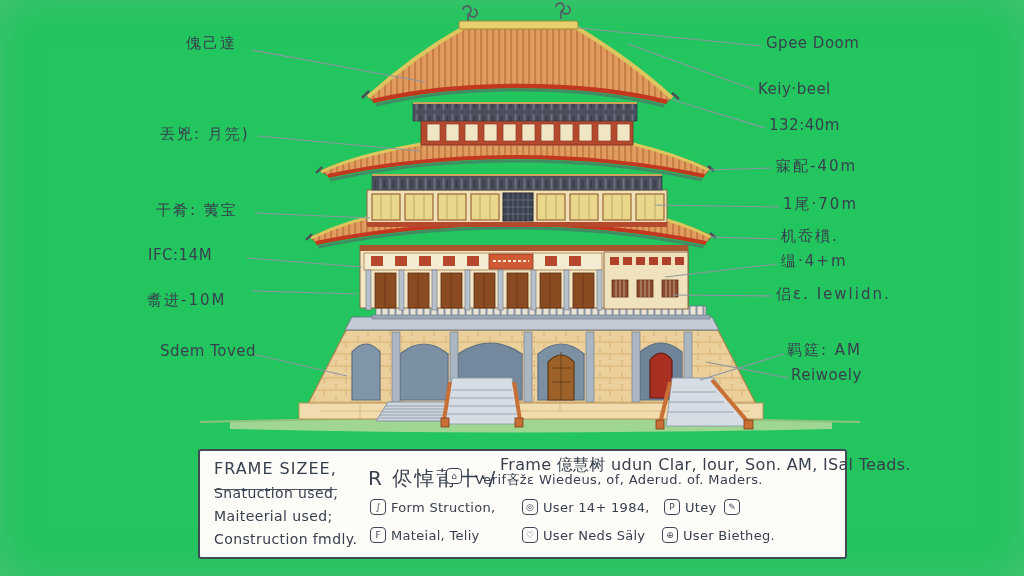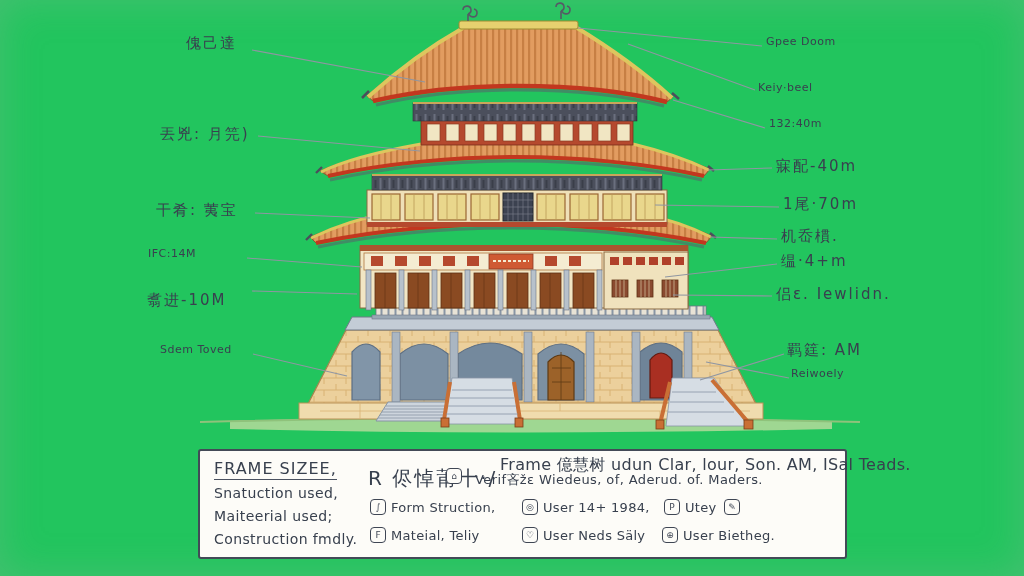--- a/index.html
+++ b/index.html
@@ -5,27 +5,27 @@
   html,body{margin:0;padding:0;background:#e8e8e8;}
   .canvas{
     position:relative;width:1024px;height:576px;overflow:hidden;
     background:#22c55e;
     box-shadow:inset 0 0 40px rgba(180,180,175,.25);
     font-family:"DejaVu Sans",sans-serif;color:#3c4350;
   }
   svg{position:absolute;left:0;top:0;}
   .lbl{position:absolute;white-space:nowrap;color:#39404f;line-height:1.05;}
   .lbl.cjk{font-size:15px;letter-spacing:2px;}
-  .lbl.lat{font-size:11px;letter-spacing:.5px;}
+  .lbl.lat{font-size:15px;letter-spacing:.5px;}
   .legend-box{
     position:absolute;left:198px;top:449px;width:645px;height:106px;
     border:2px solid #434a57;border-radius:3px;background:#fdfcf8;
   }
   .lg{position:absolute;white-space:nowrap;color:#38404e;}
-  .lg-title{font-size:16px;letter-spacing:1px;border-bottom:1.5px solid #4a5160;padding-bottom:1px;}
+  .lg-title{font-size:16px;letter-spacing:1px;border-bottom:1.5px solid #4a5160;padding-bottom:11px;}
   .lg-line{font-size:14px;letter-spacing:.4px;}
   .lg-top{font-size:16px;letter-spacing:.3px;}
   .lg-script{font-size:20px;letter-spacing:2px;}
   .lg-rest{font-size:13px;letter-spacing:.4px;padding-left:7px;}
   .item{position:absolute;display:flex;align-items:center;gap:5px;}
   .ic{
     width:14px;height:14px;border:1.4px solid #3f4654;border-radius:4px;
     display:flex;align-items:center;justify-content:center;
     font-size:9px;color:#3f4654;flex:0 0 auto;background:#fdfcf8;
   }

